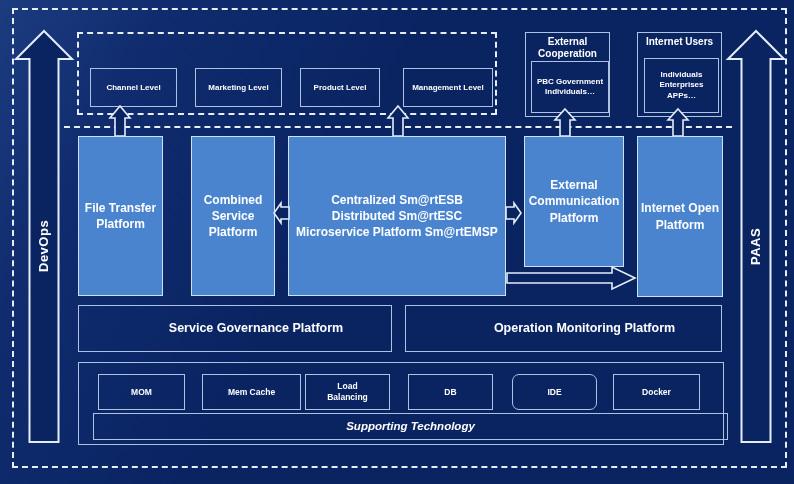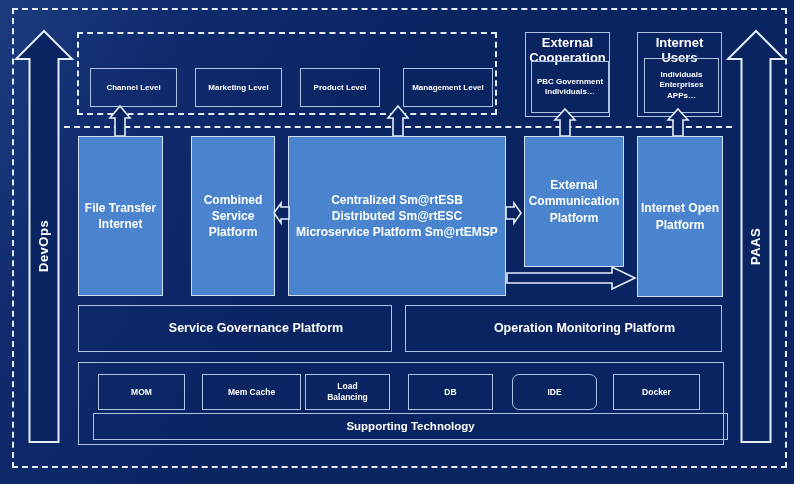--- a/index.html
+++ b/index.html
@@ -25,30 +25,30 @@
     font-weight:bold;line-height:1.25;
   }
   .plat-box{
     background:var(--platform-fill);
     border:1.5px solid var(--border-bright);
     display:flex;flex-direction:column;align-items:center;justify-content:center;
     text-align:center;font-weight:bold;font-size:12px;line-height:1.35;
   }
   .lvl{font-size:8px;}
   .hdr-box{border:1.5px solid var(--border-light);text-align:center;font-weight:bold;}
-  .hdr-title{font-size:13px;line-height:1.15;padding-top:3px;}
+  .hdr-title{font-size:10px;line-height:1.15;padding-top:3px;}
   .hdr-inner{
     position:absolute;border:1px solid var(--border-light);
     display:flex;align-items:center;justify-content:center;text-align:center;
     font-size:8px;font-weight:bold;line-height:1.3;padding:1px;
   }
   .gov{font-size:12.5px;padding-left:42px;}
   .tech{font-size:8.5px;}
   .tech span{display:inline-block;max-width:48px;}
-  .supbar{font-size:11.5px;}
+  .supbar{font-size:11.5px;font-style:italic;}
   .rail-label{
     display:flex;align-items:center;justify-content:center;
     writing-mode:vertical-rl;transform:rotate(180deg);
     font-weight:bold;font-size:13px;letter-spacing:.5px;
   }
   svg.arrow{display:block;overflow:visible;}
   svg.arrow polygon{fill:var(--background);stroke:var(--dash-light);stroke-width:2;stroke-linejoin:miter;}
   svg.arrow.small polygon{stroke-width:1.6;}
 </style>
 </head>
@@ -102,21 +102,21 @@
     <polygon points="11,1 21,13 16,13 16,31 6,31 6,13 1,13"></polygon>
   </svg>
   <svg class="abs arrow small" style="left:554px;top:108px;" width="22" height="28" viewBox="0 0 22 28">
     <polygon points="11,1 21,12 16,12 16,28 6,28 6,12 1,12"></polygon>
   </svg>
   <svg class="abs arrow small" style="left:667px;top:108px;" width="22" height="28" viewBox="0 0 22 28">
     <polygon points="11,1 21,12 16,12 16,28 6,28 6,12 1,12"></polygon>
   </svg>
 
   <div class="abs plat-box" style="left:78px;top:136px;width:85px;height:160px;">
-    <span>File Transfer Internet</span>
+    <span>File Transfer Platform</span>
   </div>
   <div class="abs plat-box" style="left:191px;top:136px;width:84px;height:160px;">
     <span>Combined Service Platform</span>
   </div>
   <div class="abs plat-box" style="left:288px;top:136px;width:218px;height:160px;">
     <span>Centralized Sm@rtESB</span>
     <span>Distributed Sm@rtESC</span>
     <span>Microservice Platform Sm@rtEMSP</span>
   </div>
   <div class="abs plat-box" style="left:524px;top:136px;width:100px;height:131px;">

